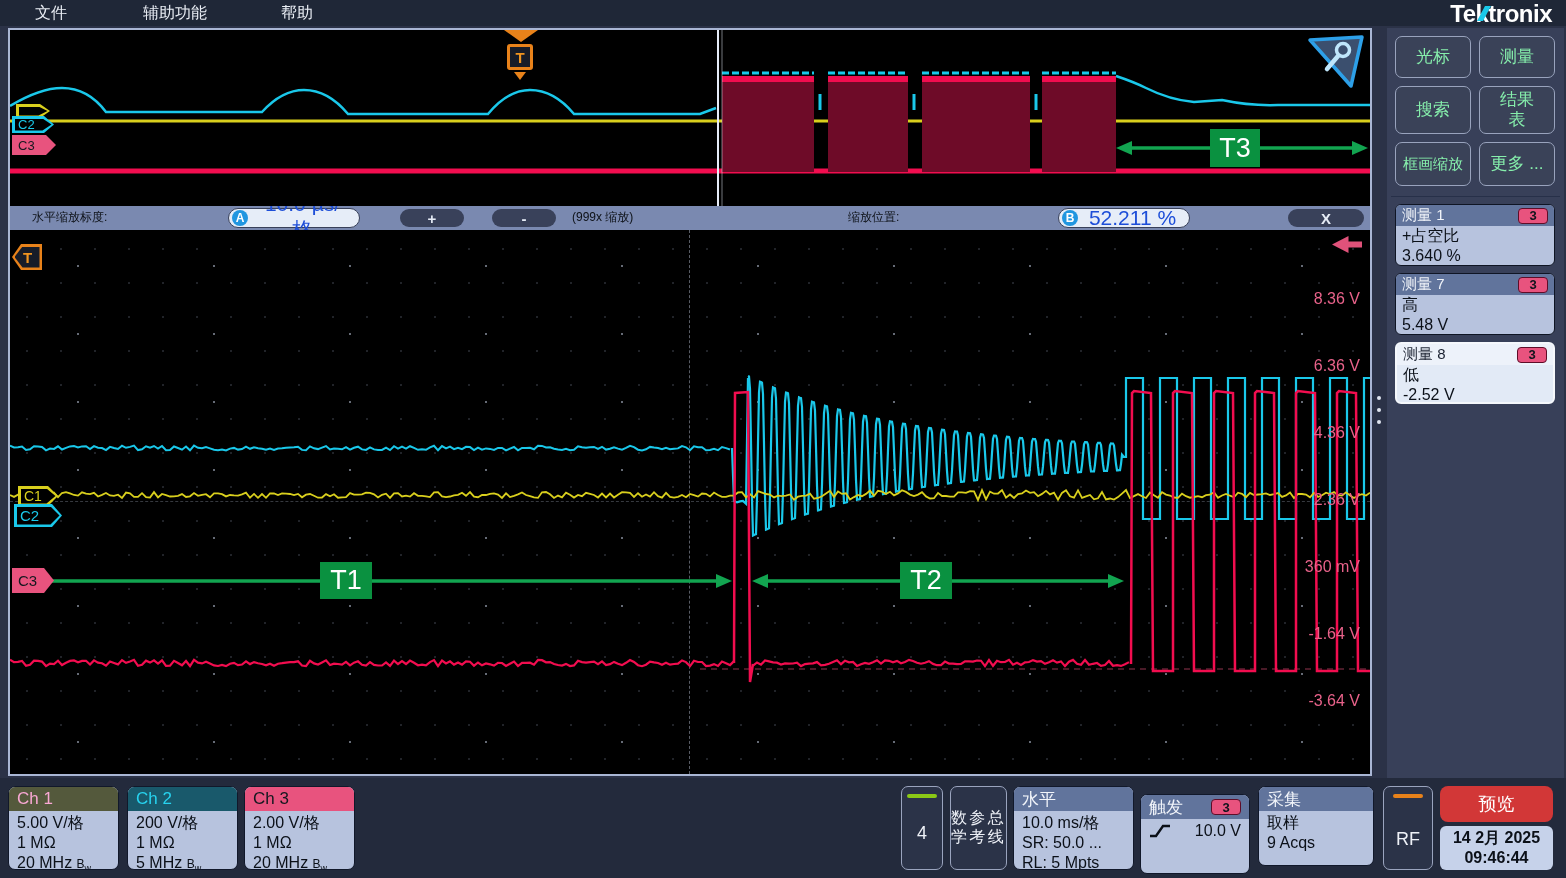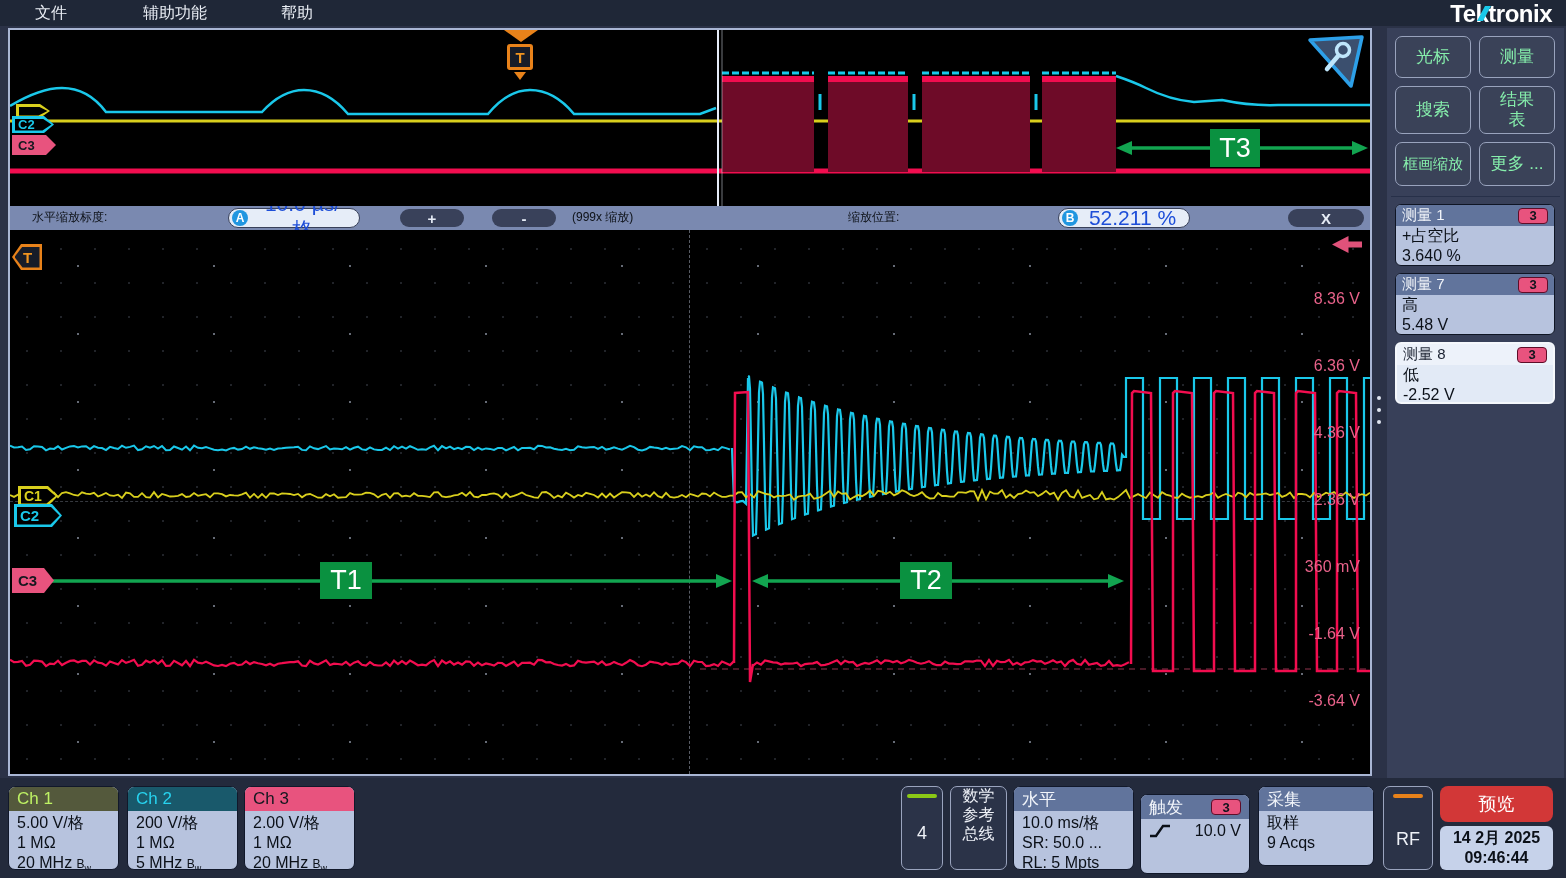--- a/index.html
+++ b/index.html
@@ -30,21 +30,21 @@
         display:flex;align-items:center;padding:0 10px 0 3px;box-sizing:border-box;}
   .knob{width:16px;height:16px;border-radius:50%;background:#2196e0;color:#fff;font-size:12px;font-weight:bold;
         display:flex;align-items:center;justify-content:center;margin-right:8px;flex:none;}
   .pillval{font-size:21px;color:#1d4ed8;flex:1;text-align:center;}
   .zbtn{position:absolute;top:3px;height:18px;background:#39415a;border-radius:10px;color:#e6ecf6;
         font-size:15px;font-weight:bold;display:flex;align-items:center;justify-content:center;}
   
   .flag{position:absolute;clip-path:polygon(0 0,calc(100% - 10px) 0,100% 50%,calc(100% - 10px) 100%,0 100%);
         display:flex;align-items:center;}
   .flag .fill{position:absolute;inset:2.5px;clip-path:polygon(0 0,calc(100% - 9px) 0,100% 50%,calc(100% - 9px) 100%,0 100%);background:#000;}
-  .flag .txt{position:relative;z-index:1;font-weight:bold;padding-left:6px;}
+  .flag .txt{position:relative;z-index:1;font-weight:normal;padding-left:6px;}
   .tmark{position:absolute;clip-path:polygon(0 50%,9px 0,100% 0,100% 100%,9px 100%);display:flex;align-items:center;}
   .tmark .fill{position:absolute;inset:2.5px;clip-path:polygon(0 50%,8px 0,100% 0,100% 100%,8px 100%);background:#171c28;}
   .tmark .txt{position:relative;z-index:1;font-weight:bold;padding-left:11px;font-size:15px;}
   .trig-square{position:absolute;box-sizing:border-box;border:3px solid #e8821a;background:#171c28;
                display:flex;align-items:center;justify-content:center;border-radius:3px;}
   .tri{position:absolute;width:0;height:0;}
   .levelarrow{position:absolute;background:#e0527a;
     clip-path:polygon(0 50%,55% 0,55% 32%,100% 32%,100% 68%,55% 68%,55% 100%);}
   .vlabel{position:absolute;right:10px;width:120px;text-align:right;font-size:16px;color:#e8628a;}
   .glabel{position:absolute;background:#0a9140;color:#fff;font-size:27px;display:flex;align-items:center;
@@ -64,21 +64,21 @@
   .mbadge .bd{padding:0 6px;color:#0b1018;font-size:16px;line-height:1.22;}
   .mbadge.selected{background:#e2eaf6;border:2px solid #f5f8fc;}
   .mbadge.selected .hd{background:#edf2fa;color:#1a2130;}
   .chip{width:30px;height:16px;background:#e8537e;border:1.5px solid #5e0d28;border-radius:4px;color:#10141c;
         font-size:13px;font-weight:bold;display:flex;align-items:center;justify-content:center;box-sizing:border-box;}
   
   .bottombar{position:absolute;left:0;top:778px;width:1566px;height:100px;background:#232a3c;}
   .badge{position:absolute;background:#b7c3de;border-radius:7px;overflow:hidden;border:1px solid #11182a;box-sizing:border-box;}
   .badge .hd{height:24px;color:#f2f5fa;font-size:17px;padding:0 8px;display:flex;align-items:center;justify-content:space-between;background:#61749c;}
   .badge .bd{padding:2px 8px;color:#0b1018;font-size:16px;line-height:1.25;}
-  .hd.ch1h{background:#54593c;color:#bef264;}
+  .hd.ch1h{background:#54593c;color:#f9a8d4;}
   .hd.ch2h{background:#19596b;color:#27d3ef;}
   .hd.ch3h{background:#e8537e;color:#14181f;}
   .darkbtn{position:absolute;background:#2b3348;border:1px solid #9aa4be;border-radius:7px;color:#eef1f7;
            display:flex;flex-direction:column;align-items:center;box-sizing:border-box;}
   .cbar{width:30px;height:4px;border-radius:2px;margin-top:7px;flex:none;}
   .darkbtn .lbl{flex:1;display:flex;align-items:center;font-size:18px;}
   .preview{position:absolute;left:1440px;top:8px;width:113px;height:36px;background:#d23737;border-radius:8px;
            color:#fff;font-size:18px;display:flex;align-items:center;justify-content:center;}
   .datetime{position:absolute;left:1440px;top:48px;width:113px;height:44px;background:#c6d2ea;border-radius:6px;
             color:#0b1018;font-size:16px;font-weight:bold;display:flex;flex-direction:column;align-items:center;justify-content:center;line-height:1.25;}
@@ -319,21 +319,21 @@
         <div><span>20 MHz</span> <span class="bw"><span>B</span><sub>w</sub></span></div>
       </div>
     </div>
 
     <div class="darkbtn" style="left:901px;top:8px;width:42px;height:84px;">
       <div class="cbar" style="background:#8bc916;"></div>
       <div class="lbl">4</div>
     </div>
 
     <div class="darkbtn" style="left:950px;top:8px;width:57px;height:84px;">
-      <div class="lbl" style="flex-direction:column;font-size:16px;line-height:1.18;">
+      <div class="lbl" style="font-size:16px;line-height:1.18;">
         <span>数学</span>
           <span>参考</span>
           <span>总线</span>
       </div>
     </div>
 
     <div class="badge" style="left:1013px;top:8px;width:121px;height:84px;">
       <div class="hd">
           <span>水平</span>
         </div>

